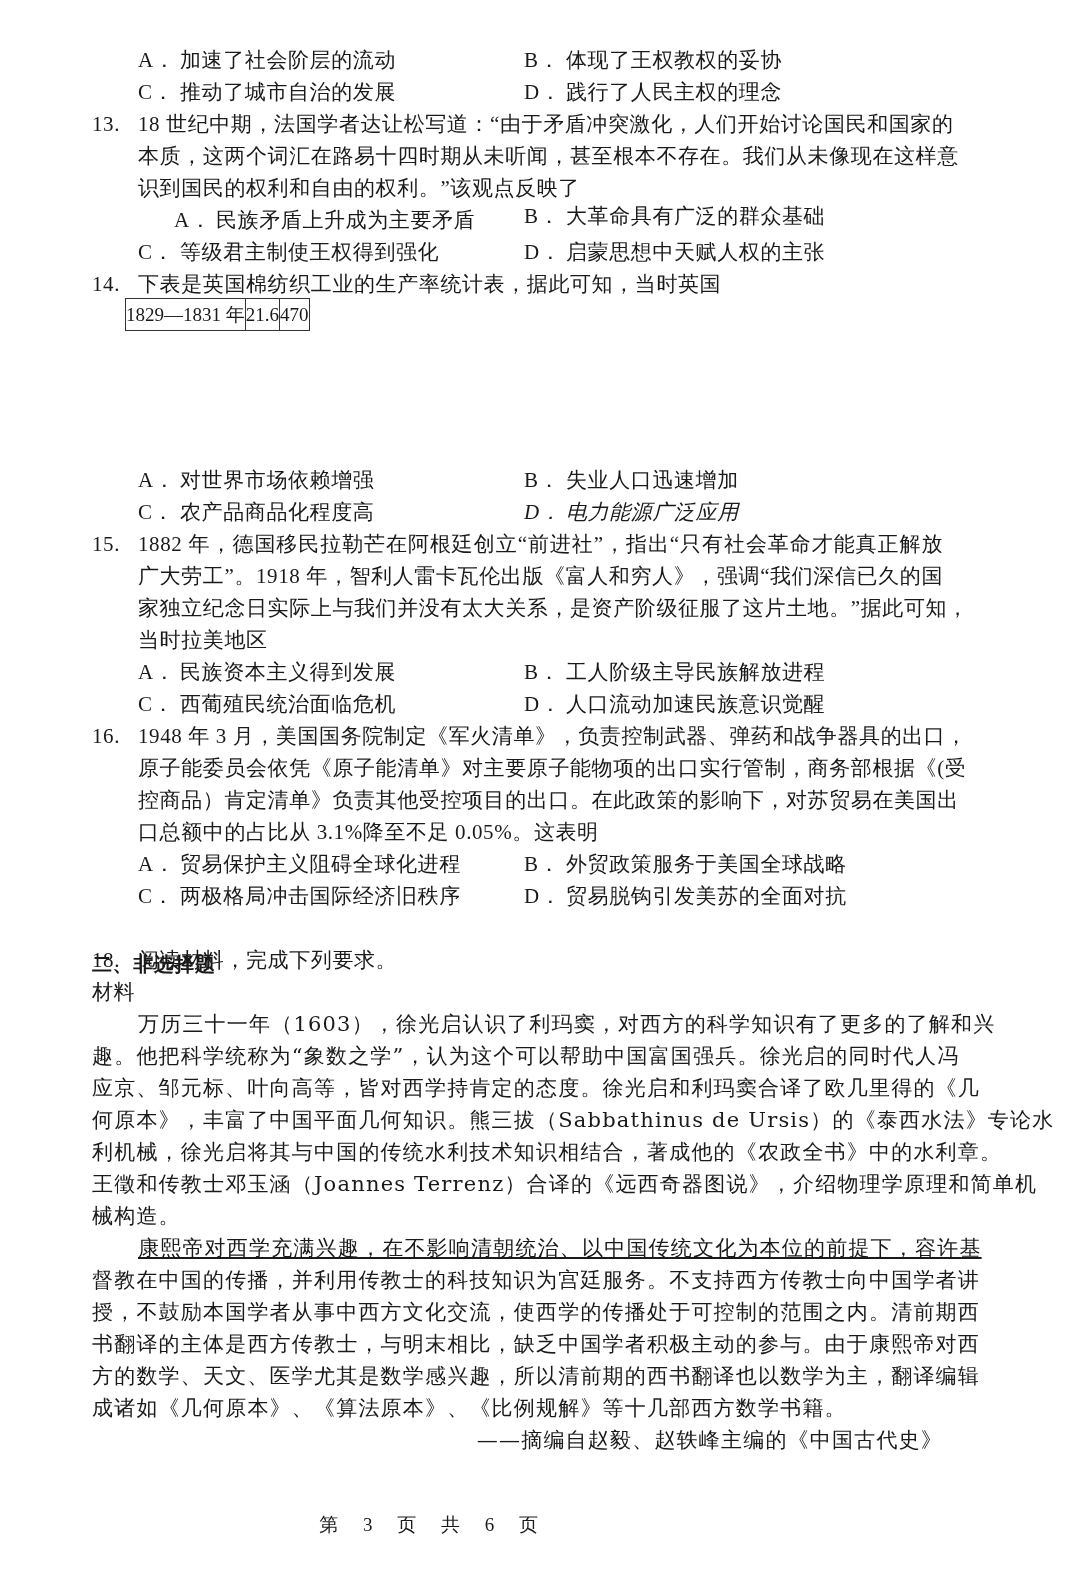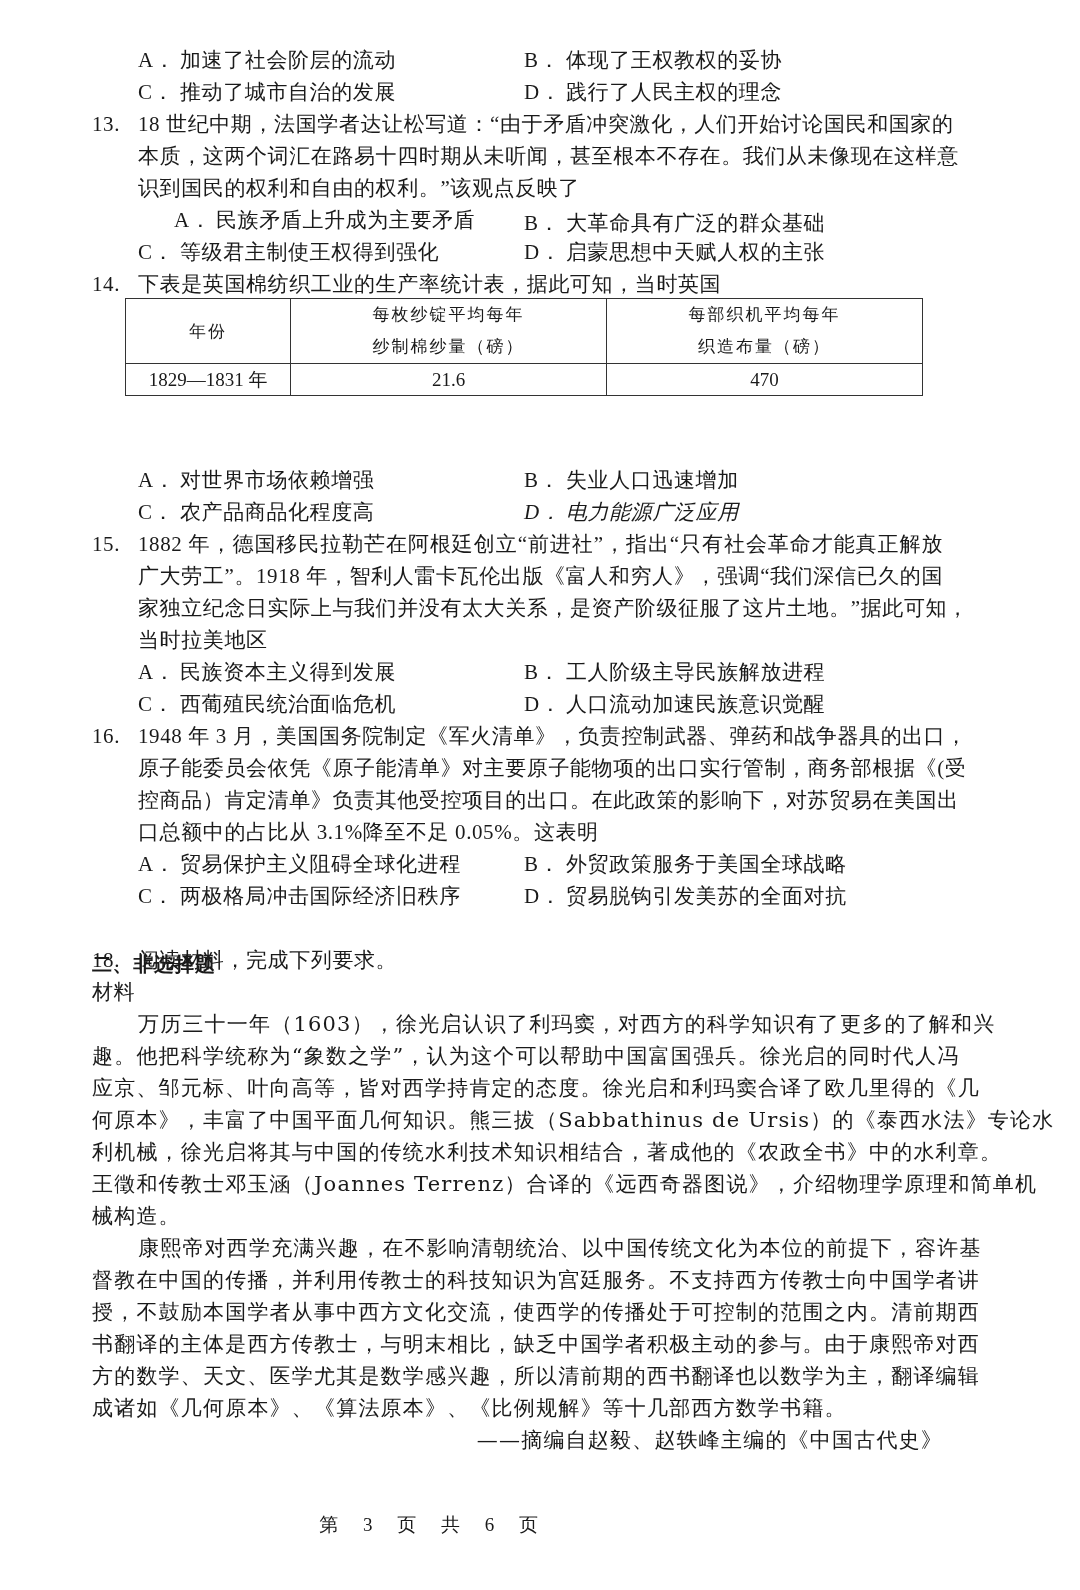--- a/index.html
+++ b/index.html
@@ -26,39 +26,28 @@
 
 <div class="opt" style="left:138px; top:44px;"><span class="letter">A．</span><span>加速了社会阶层的流动</span></div>
 <div class="opt" style="left:524px; top:44px;"><span class="letter">B．</span><span>体现了王权教权的妥协</span></div>
 <div class="opt" style="left:138px; top:76px;"><span class="letter">C．</span><span>推动了城市自治的发展</span></div>
 <div class="opt" style="left:524px; top:76px;"><span class="letter">D．</span><span>践行了人民主权的理念</span></div>
 
 <div class="line justify" style="left:92px; top:108px; width:851px;"><span class="qnum">13.</span><span>18 世纪中期，法国学者达让松写道：“由于矛盾冲突激化，人们开始讨论国民和国家的</span></div>
 <div class="line justify" style="left:138px; top:140px;">本质，这两个词汇在路易十四时期从未听闻，甚至根本不存在。我们从未像现在这样意</div>
 <div class="line" style="left:138px; top:172px;">识到国民的权利和自由的权利。”该观点反映了</div>
 <div class="opt" style="left:138px; top:204px;margin-left:36px;"><span class="letter">A．</span><span>民族矛盾上升成为主要矛盾</span></div>
-<div class="opt" style="left:524px; top:207px;"><span class="letter">B．</span><span>大革命具有广泛的群众基础</span></div>
+<div class="opt" style="left:524px; top:200px;"><span class="letter">B．</span><span>大革命具有广泛的群众基础</span></div>
 <div class="opt" style="left:138px; top:236px;"><span class="letter">C．</span><span>等级君主制使王权得到强化</span></div>
 <div class="opt" style="left:524px; top:236px;"><span class="letter">D．</span><span>启蒙思想中天赋人权的主张</span></div>
 
 <div class="line" style="left:92px; top:268px;"><span class="qnum">14.</span><span>下表是英国棉纺织工业的生产率统计表，据此可知，当时英国</span></div>
 
 <table class="stats">
   <tbody>
-      <tr class="hdr">
-    <td style="width:164px;"><span class="hdr-small">年份</span></td>
-    <td style="width:315px;">
-          <div class="hdr-small">每枚纱锭平均每年</div>
-          <div class="hdr-small">纱制棉纱量（磅）</div>
-        </td>
-    <td style="width:315px;">
-          <div class="hdr-small">每部织机平均每年</div>
-          <div class="hdr-small">织造布量（磅）</div>
-        </td>
-  </tr>
   <tr class="row">
     <td>1829—1831 年</td>
     <td>21.6</td>
     <td>470</td>
   </tr>
 </tbody>
   </table>
 
 <div class="opt" style="left:138px; top:464px;"><span class="letter">A．</span><span>对世界市场依赖增强</span></div>
 <div class="opt" style="left:524px; top:464px;"><span class="letter">B．</span><span>失业人口迅速增加</span></div>
@@ -89,21 +78,21 @@
 <div class="line" style="left:92px; top:976px;">材料</div>
 
 <div class="line kai justify" style="left:138px; top:1008px; width:805px;">万历三十一年（1603），徐光启认识了利玛窦，对西方的科学知识有了更多的了解和兴</div>
 <div class="line kai justify" style="left:92px; top:1040px; width:851px;">趣。他把科学统称为“象数之学”，认为这个可以帮助中国富国强兵。徐光启的同时代人冯</div>
 <div class="line kai justify" style="left:92px; top:1072px; width:851px;">应京、邹元标、叶向高等，皆对西学持肯定的态度。徐光启和利玛窦合译了欧几里得的《几</div>
 <div class="line kai justify" style="left:92px; top:1104px; width:851px;">何原本》，丰富了中国平面几何知识。熊三拔（Sabbathinus de Ursis）的《泰西水法》专论水</div>
 <div class="line kai justify" style="left:92px; top:1136px; width:851px;">利机械，徐光启将其与中国的传统水利技术知识相结合，著成他的《农政全书》中的水利章。</div>
 <div class="line kai justify" style="left:92px; top:1168px; width:851px;">王徵和传教士邓玉涵（Joannes Terrenz）合译的《远西奇器图说》，介绍物理学原理和简单机</div>
 <div class="line kai" style="left:92px; top:1200px;">械构造。</div>
 
-<div class="line kai justify" style="left:138px; top:1232px; width:805px;">康熙帝对西学充满兴趣，在不影响清朝统治、以中国传统文化为本位的前提下，容许基</div>
+<div class="line kai justify" style="left:138px; top:1232px; width:805px;text-decoration:underline;">康熙帝对西学充满兴趣，在不影响清朝统治、以中国传统文化为本位的前提下，容许基</div>
 <div class="line kai justify" style="left:92px; top:1264px; width:851px;">督教在中国的传播，并利用传教士的科技知识为宫廷服务。不支持西方传教士向中国学者讲</div>
 <div class="line kai justify" style="left:92px; top:1296px; width:851px;">授，不鼓励本国学者从事中西方文化交流，使西学的传播处于可控制的范围之内。清前期西</div>
 <div class="line kai justify" style="left:92px; top:1328px; width:851px;">书翻译的主体是西方传教士，与明末相比，缺乏中国学者积极主动的参与。由于康熙帝对西</div>
 <div class="line kai justify" style="left:92px; top:1360px; width:851px;">方的数学、天文、医学尤其是数学感兴趣，所以清前期的西书翻译也以数学为主，翻译编辑</div>
 <div class="line kai" style="left:92px; top:1392px;">成诸如《几何原本》、《算法原本》、《比例规解》等十几部西方数学书籍。</div>
 
 <div class="line kai" style="right:137px; top:1424px;">——摘编自赵毅、赵轶峰主编的《中国古代史》</div>
 
 <div class="footer">第 3 页 共 6 页</div>
 

